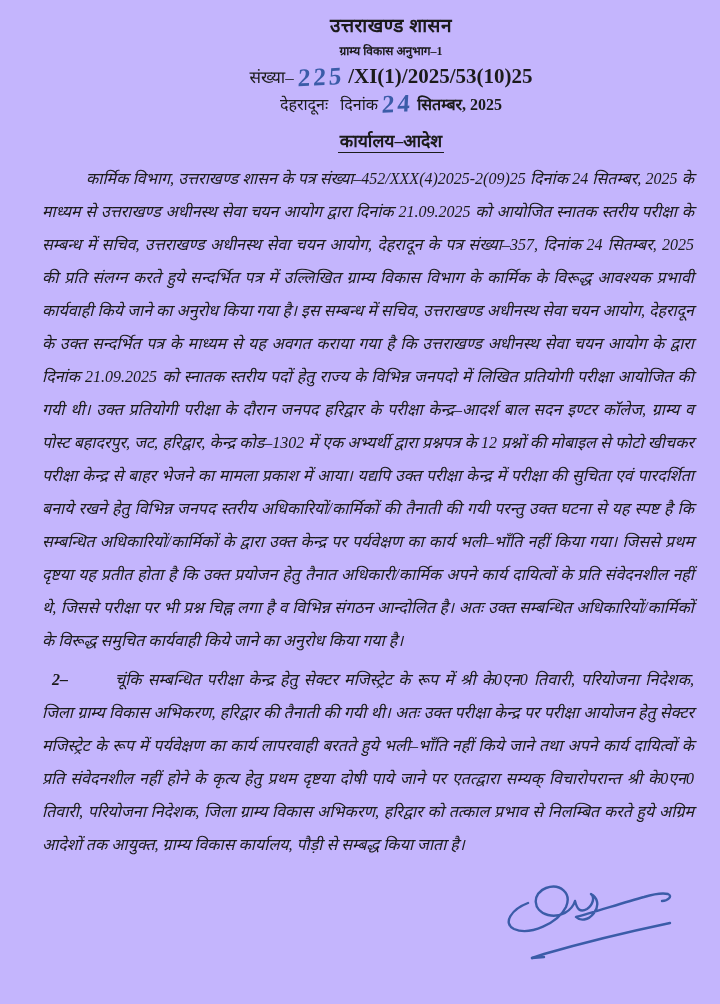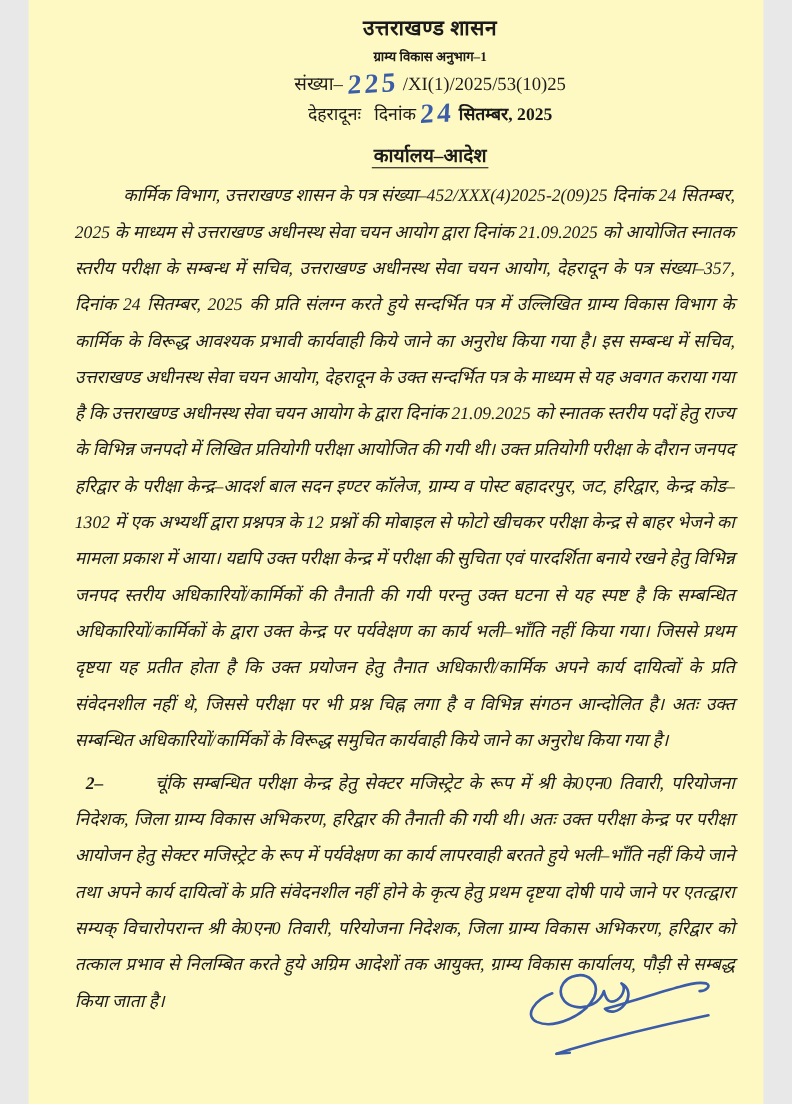--- a/index.html
+++ b/index.html
@@ -1,20 +1,20 @@
 <!DOCTYPE html>
 <html lang="hi"><head>
 <meta charset="utf-8">
 <style>
   html,body{margin:0;padding:0;background:#e8e8e8;}
   .page{
     position:relative;
-    width:668px;height:1004px;
+    width:720px;height:1004px;
     margin:0 auto;
-    background:#fef9c3;
+    background:#c4b5fd;
     color:#1b1b1b;
     font-family:"Liberation Serif","DejaVu Sans",sans-serif;
     overflow:hidden;
     box-sizing:border-box;
   }
   
   .letterhead{
     padding-top:12px;
     padding-left:62px; 
     text-align:center;
@@ -28,22 +28,22 @@
     font-size:12px;
     font-weight:bold;
     margin-top:4px;
   }
   .ref-line{
     margin-top:5px;
     font-size:17px;
     white-space:nowrap;
   }
   .ref-code{
-    font-weight:normal;
-    font-size:17px;
+    font-weight:bold;
+    font-size:21px;
   }
   .place-date-line{
     margin-top:2px;
     font-size:16px;
   }
   .date-tail{font-weight:bold;text-align:center;}
   .ink{
     color:#3b5ca8;
     font-size:25px;
     font-weight:bold;

